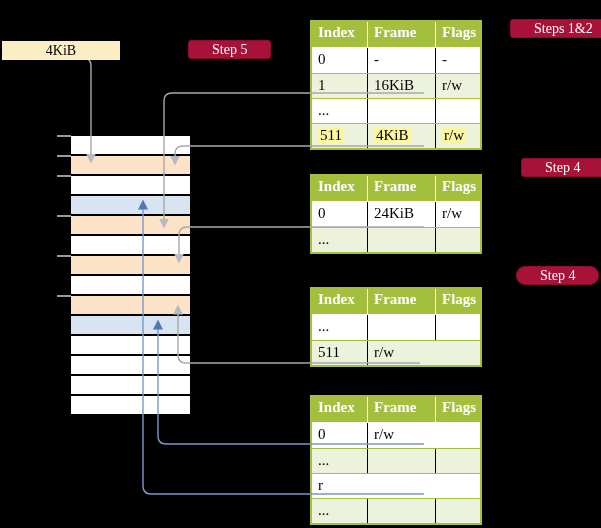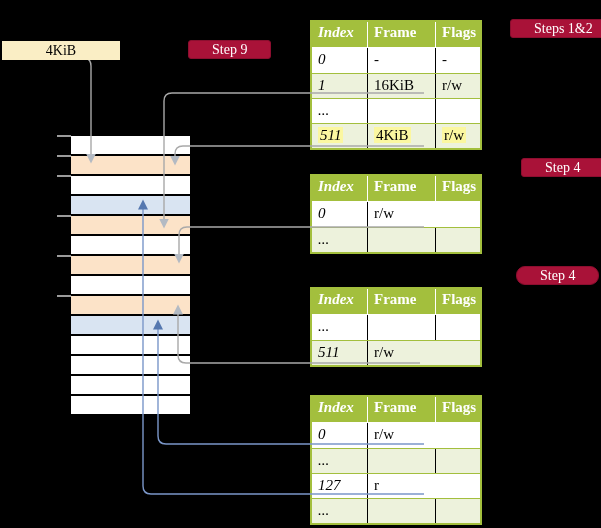--- a/index.html
+++ b/index.html
@@ -37,41 +37,41 @@
   #pt1 { top:20px; } #pt2 { top:174px; } #pt3 { top:287px; } #pt4 { top:395px; }
   .trow { display:flex; height:25px; box-sizing:border-box; border-top:1.5px solid #a3bf3d; background:#fff; }
   .trow.shade { background:#edf2dc; }
   .trow.header { height:26px; border-top:none; background:#a3bf3d; }
   .trow.header + .trow { border-top:none; }
   .tcell {
     box-sizing:border-box; padding:3px 0 0 6px; font-size:15px; color:#000;
     border-right:1px solid #000; overflow:hidden;
   }
   .tcell:last-child { border-right:none; }
-  .c0 { width:56px;font-style:italic; } .c1 { width:68px; } .c2 { flex:1; }
+  .c0 { width:56px; } .c1 { width:68px; } .c2 { flex:1; }
   .trow.header .tcell {
     color:#fff; font-weight:bold; border-right:1px solid #fff;
     border-bottom:1px solid #fff; padding-top:2px;
   }
   .trow.header .tcell:last-child { border-right:none; }
   .hl { background:#fbf7a0; padding:0 2px; }
   
   .overlay { position:absolute; left:0; top:0; z-index:6; pointer-events:none; }
   .membox, .tick { z-index:2; }
   .ptable { z-index:3; }
   .badge, .kib-box { z-index:7; }
 </style>
 </head>
 <body>
 
 <div class="stage">
 
   <div class="kib-box">4KiB</div>
 
-  <div class="badge" id="b-step0">Step 9</div>
+  <div class="badge" id="b-step0">Step 5</div>
   <div class="badge" id="b-steps12">Steps 1&amp;2</div>
   <div class="badge" id="b-step3">Step 4</div>
   <div class="badge" id="b-step4">Step 4</div>
 
   <div class="membox">
       <div class="mrow white"></div>
       <div class="mrow peach"></div>
       <div class="mrow white"></div>
       <div class="mrow blue"></div>
       <div class="mrow peach"></div>
@@ -114,20 +114,21 @@
       </div>
     </div>
   <div class="ptable" id="pt2">
       <div class="trow header">
         <div class="tcell c0">Index</div>
         <div class="tcell c1">Frame</div>
         <div class="tcell c2">Flags</div>
       </div>
       <div class="trow">
         <div class="tcell c0">0</div>
+        <div class="tcell c1">24KiB</div>
         <div class="tcell c2">r/w</div>
       </div>
       <div class="trow shade">
         <div class="tcell c0">...</div>
         <div class="tcell c1"></div>
         <div class="tcell c2"></div>
       </div>
     </div>
   <div class="ptable" id="pt3">
       <div class="trow header">
@@ -154,21 +155,20 @@
       <div class="trow">
         <div class="tcell c0">0</div>
         <div class="tcell c2">r/w</div>
       </div>
       <div class="trow shade">
         <div class="tcell c0">...</div>
         <div class="tcell c1"></div>
         <div class="tcell c2"></div>
       </div>
       <div class="trow">
-        <div class="tcell c0">127</div>
         <div class="tcell c2">r</div>
       </div>
       <div class="trow shade">
         <div class="tcell c0">...</div>
         <div class="tcell c1"></div>
         <div class="tcell c2"></div>
       </div>
     </div>
 
   <svg class="overlay" width="601" height="528">

